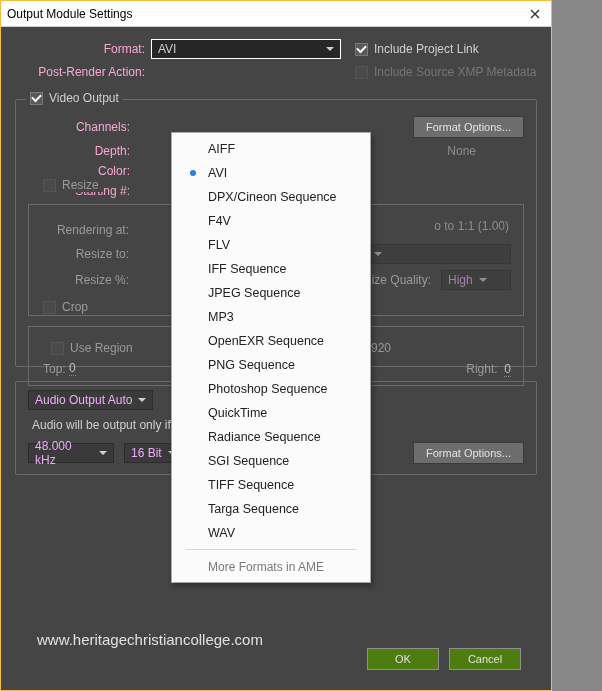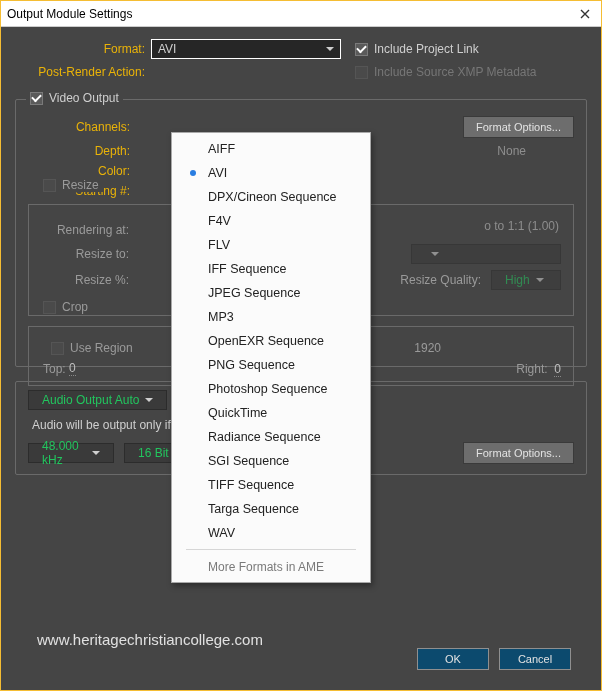--- a/index.html
+++ b/index.html
@@ -16,21 +16,21 @@
     --group-border:#6a6a6a;
     --btn-bg:#6d6d6d;
     --btn-border:#8a8a8a;
     --dropdown-bg:#fbfbfb;
     --dropdown-text:#222;
     --dropdown-hover:#e8f0fe;
   }
   *{box-sizing:border-box;font-family:"Segoe UI",Tahoma,Arial,sans-serif;}
   html,body{margin:0;padding:0;background:#888;}
   .window{
-    width:602px;height:691px;
+    width:552px;height:691px;
     background:var(--win-bg);
     border:1px solid var(--accent);
     position:relative;overflow:hidden;
   }
   .titlebar{
     height:26px;background:#ffffff;color:#000;
     display:flex;align-items:center;justify-content:space-between;
     padding:0 6px;font-size:12px;border-bottom:1px solid #ccc;
   }
   .close-x{width:20px;height:20px;display:flex;align-items:center;justify-content:center;}
@@ -41,21 +41,21 @@
   }
   .tab-strip{
     display:flex;align-items:flex-end;height:26px;border-bottom:1px solid #2e2e2e;margin-bottom:18px;
   }
   .tab{
     padding:5px 12px;color:#b5b5b5;cursor:pointer;
     border:1px solid transparent;border-bottom:none;border-radius:2px 2px 0 0;
   }
   .tab.active{background:#575757;border-color:#2e2e2e;color:#e6e6e6;}
   .row{display:flex;align-items:center;margin-bottom:6px;}
-  .lbl{width:136px;text-align:right;padding-right:6px;color:#eab308;}
+  .lbl{width:136px;text-align:right;padding-right:6px;color:#f9a8d4;}
   .select{
     height:20px;background:var(--input-bg);border:1px solid var(--input-border);
     color:#cfcfcf;display:flex;align-items:center;justify-content:space-between;
     padding:0 6px;font-size:12px;
   }
   .select.active{border:1px solid #fff;background:#262626;}
   .caret{width:0;height:0;border-left:4px solid transparent;border-right:4px solid transparent;border-top:4px solid #cfcfcf;margin-left:6px;}
   .checkbox{width:13px;height:13px;border:1px solid #7a7a7a;background:#5a5a5a;display:inline-flex;align-items:center;justify-content:center;margin-right:6px;flex:0 0 13px;}
   .checkbox.checked::after{content:"";width:7px;height:4px;border-left:2px solid #fff;border-bottom:2px solid #fff;transform:rotate(-45deg);margin-top:-2px;}
   .checkbox.disabled{border-color:#555;background:#4a4a4a;}
@@ -73,25 +73,25 @@
   .subgroup .legend{position:absolute;margin-top:-18px;background:var(--win-bg);padding:0 4px;display:flex;align-items:center;}
   .right-col{margin-left:auto;}
   .btn{
     height:22px;padding:0 12px;background:var(--btn-bg);
     border:1px solid #3a3a3a;
     color:#e2e2e2;font-size:11px;display:inline-flex;align-items:center;justify-content:center;
     cursor:pointer;white-space:nowrap;
   }
   .btn.wide{min-width:100px;}
   .underline-val{border-bottom:1px dotted #888;color:#bfbfbf;}
-  .small-select{display:inline-flex;align-items:center;height:20px;background:var(--input-bg);border:1px solid var(--input-border);padding:0 13px;color:#22c55e;}
+  .small-select{display:inline-flex;align-items:center;height:20px;background:var(--input-bg);border:1px solid var(--input-border);padding:0 6px;color:#f0abfc;}
   .footer-btns{
     position:absolute;right:16px;bottom:10px;display:flex;gap:10px;
   }
-  .footer-btns .btn{min-width:72px;background:#0c4a6e;border:1px solid #8f8f8f;}
+  .footer-btns .btn{min-width:72px;background:#4d7c0f;border:1px solid #8f8f8f;}
   .watermark{position:absolute;left:22px;bottom:32px;color:#e0e0e0;font-size:15px;}
   .dim{color:var(--text-dim);}
   
   .dropdown{
     position:absolute;z-index:50;left:156px;top:93px;width:200px;
     background:var(--dropdown-bg);color:var(--dropdown-text);
     border:1px solid #a9a9a9;box-shadow:2px 3px 6px rgba(0,0,0,.35);
     padding:4px 8px;font-size:12.5px;
   }
   .dd-item{display:flex;align-items:center;height:24px;padding:0 10px 0 28px;position:relative;}

